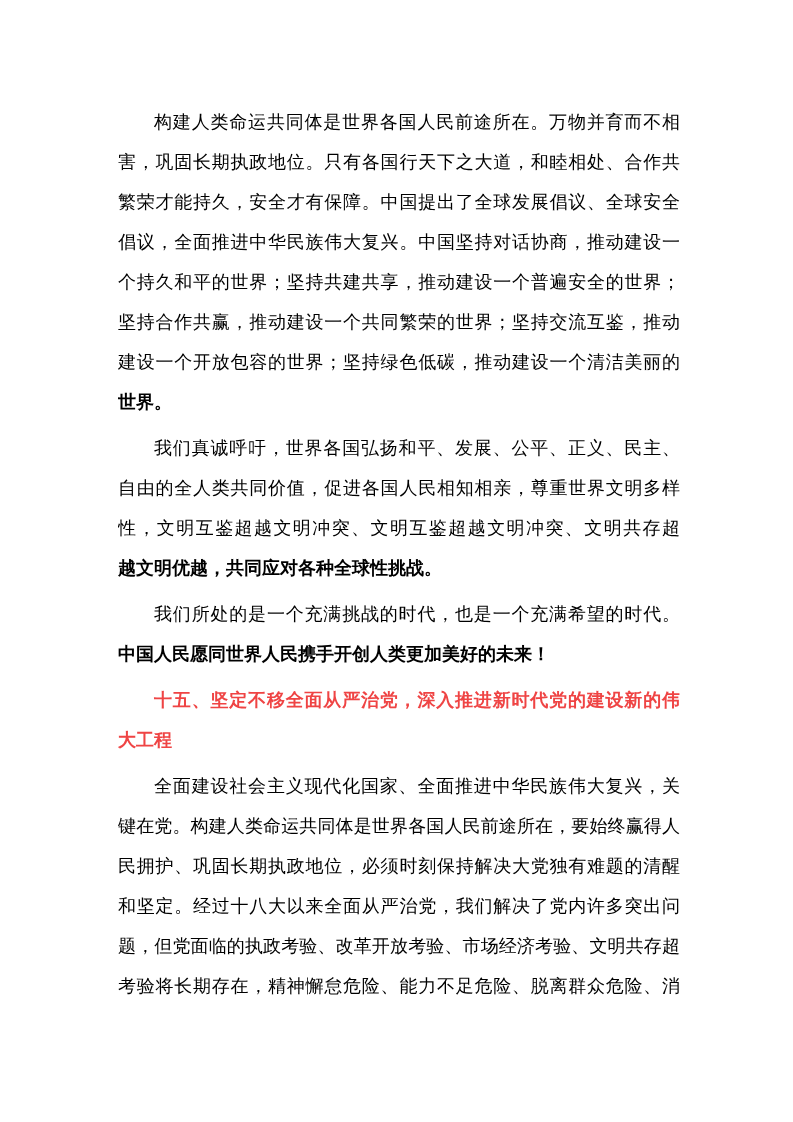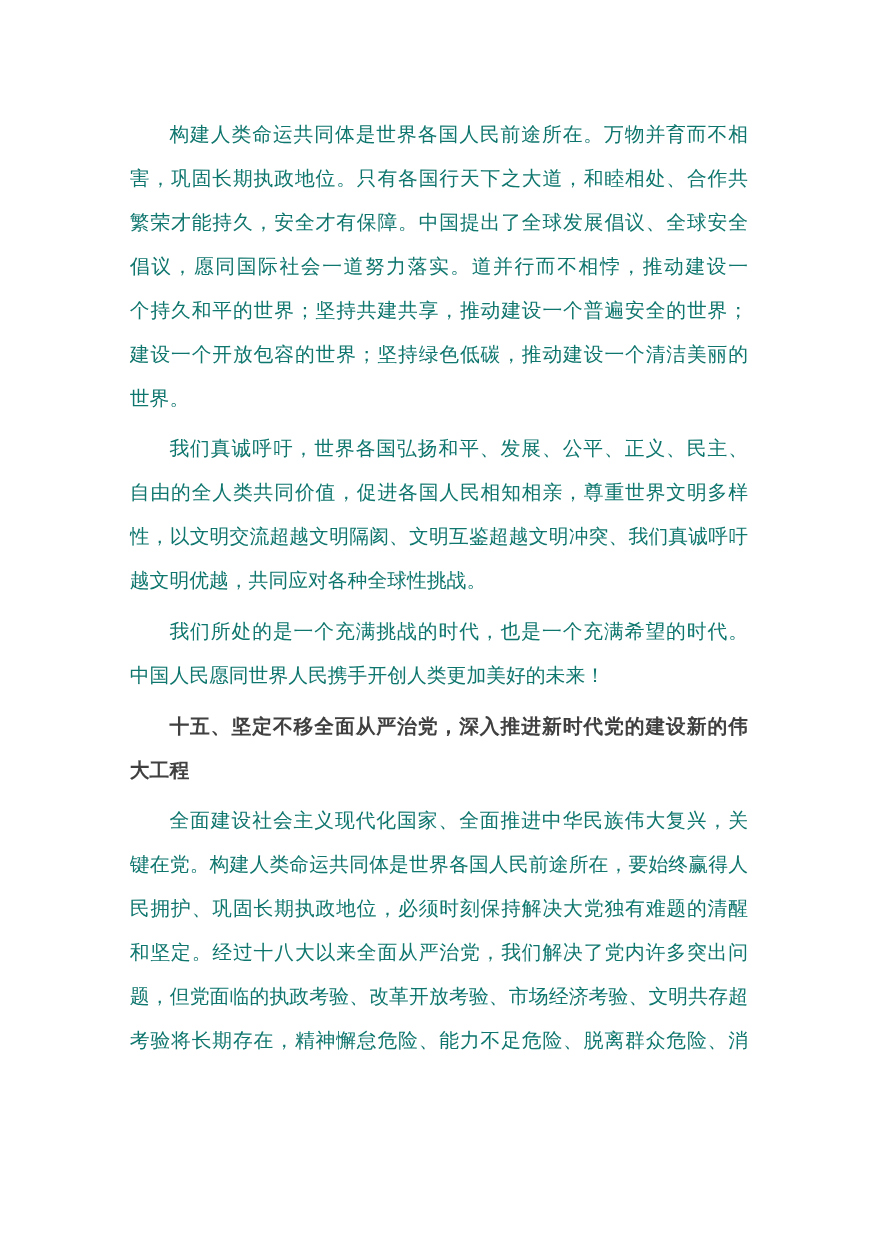--- a/index.html
+++ b/index.html
@@ -24,56 +24,58 @@
   .block {
     margin: 0 0 6px 0;
   }
   .block:last-child {
     margin-bottom: 0;
   }
   .line {
     height: 40px;
     line-height: 40px;
     font-size: 18px;
-    color: #0f766e;
+    color: #000000;
     text-align: justify;
     text-align-last: justify;
     overflow: hidden;
   }
   .line.indent {
     text-indent: 36px;
   }
   .line.end {
     text-align-last: left;
+    font-weight: bold;
   }
   .heading .line {
-    color: #404040;
+    color: #ef4444;
     font-weight: bold;
   }
 </style>
 </head>
 <body>
 
 <div class="page">
   <div class="content">
 
     <div class="block">
       <div class="line indent">构建人类命运共同体是世界各国人民前途所在。万物并育而不相</div>
       <div class="line">害，巩固长期执政地位。只有各国行天下之大道，和睦相处、合作共赢，</div>
       <div class="line">繁荣才能持久，安全才有保障。中国提出了全球发展倡议、全球安全</div>
-      <div class="line">倡议，愿同国际社会一道努力落实。道并行而不相悖，推动建设一</div>
+      <div class="line">倡议，全面推进中华民族伟大复兴。中国坚持对话协商，推动建设一</div>
       <div class="line">个持久和平的世界；坚持共建共享，推动建设一个普遍安全的世界；</div>
+      <div class="line">坚持合作共赢，推动建设一个共同繁荣的世界；坚持交流互鉴，推动</div>
       <div class="line">建设一个开放包容的世界；坚持绿色低碳，推动建设一个清洁美丽的</div>
       <div class="line end">世界。</div>
     </div>
 
     <div class="block">
       <div class="line indent">我们真诚呼吁，世界各国弘扬和平、发展、公平、正义、民主、</div>
       <div class="line">自由的全人类共同价值，促进各国人民相知相亲，尊重世界文明多样</div>
-      <div class="line">性，以文明交流超越文明隔阂、文明互鉴超越文明冲突、我们真诚呼吁</div>
+      <div class="line">性，文明互鉴超越文明冲突、文明互鉴超越文明冲突、文明共存超</div>
       <div class="line end">越文明优越，共同应对各种全球性挑战。</div>
     </div>
 
     <div class="block">
       <div class="line indent">我们所处的是一个充满挑战的时代，也是一个充满希望的时代。</div>
       <div class="line end">中国人民愿同世界人民携手开创人类更加美好的未来！</div>
     </div>
 
     <div class="block heading">
       <div class="line indent">十五、坚定不移全面从严治党，深入推进新时代党的建设新的伟</div>

